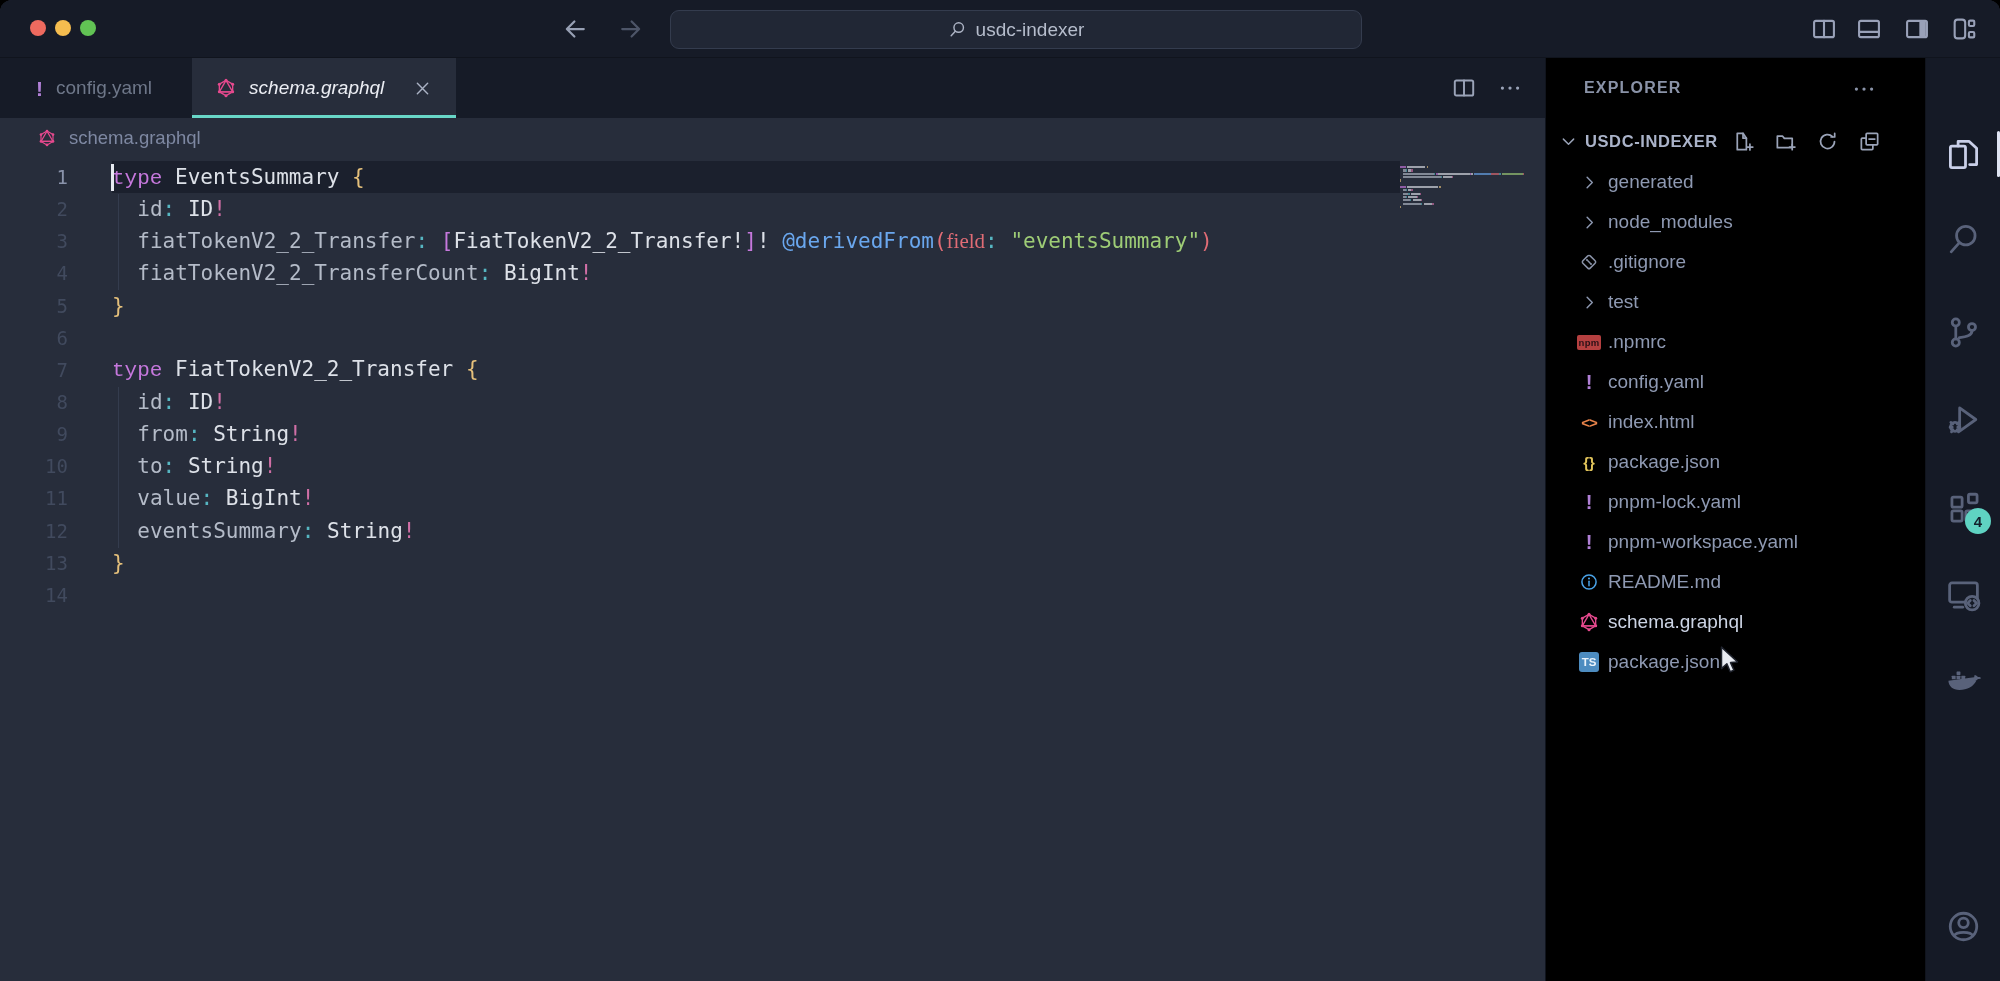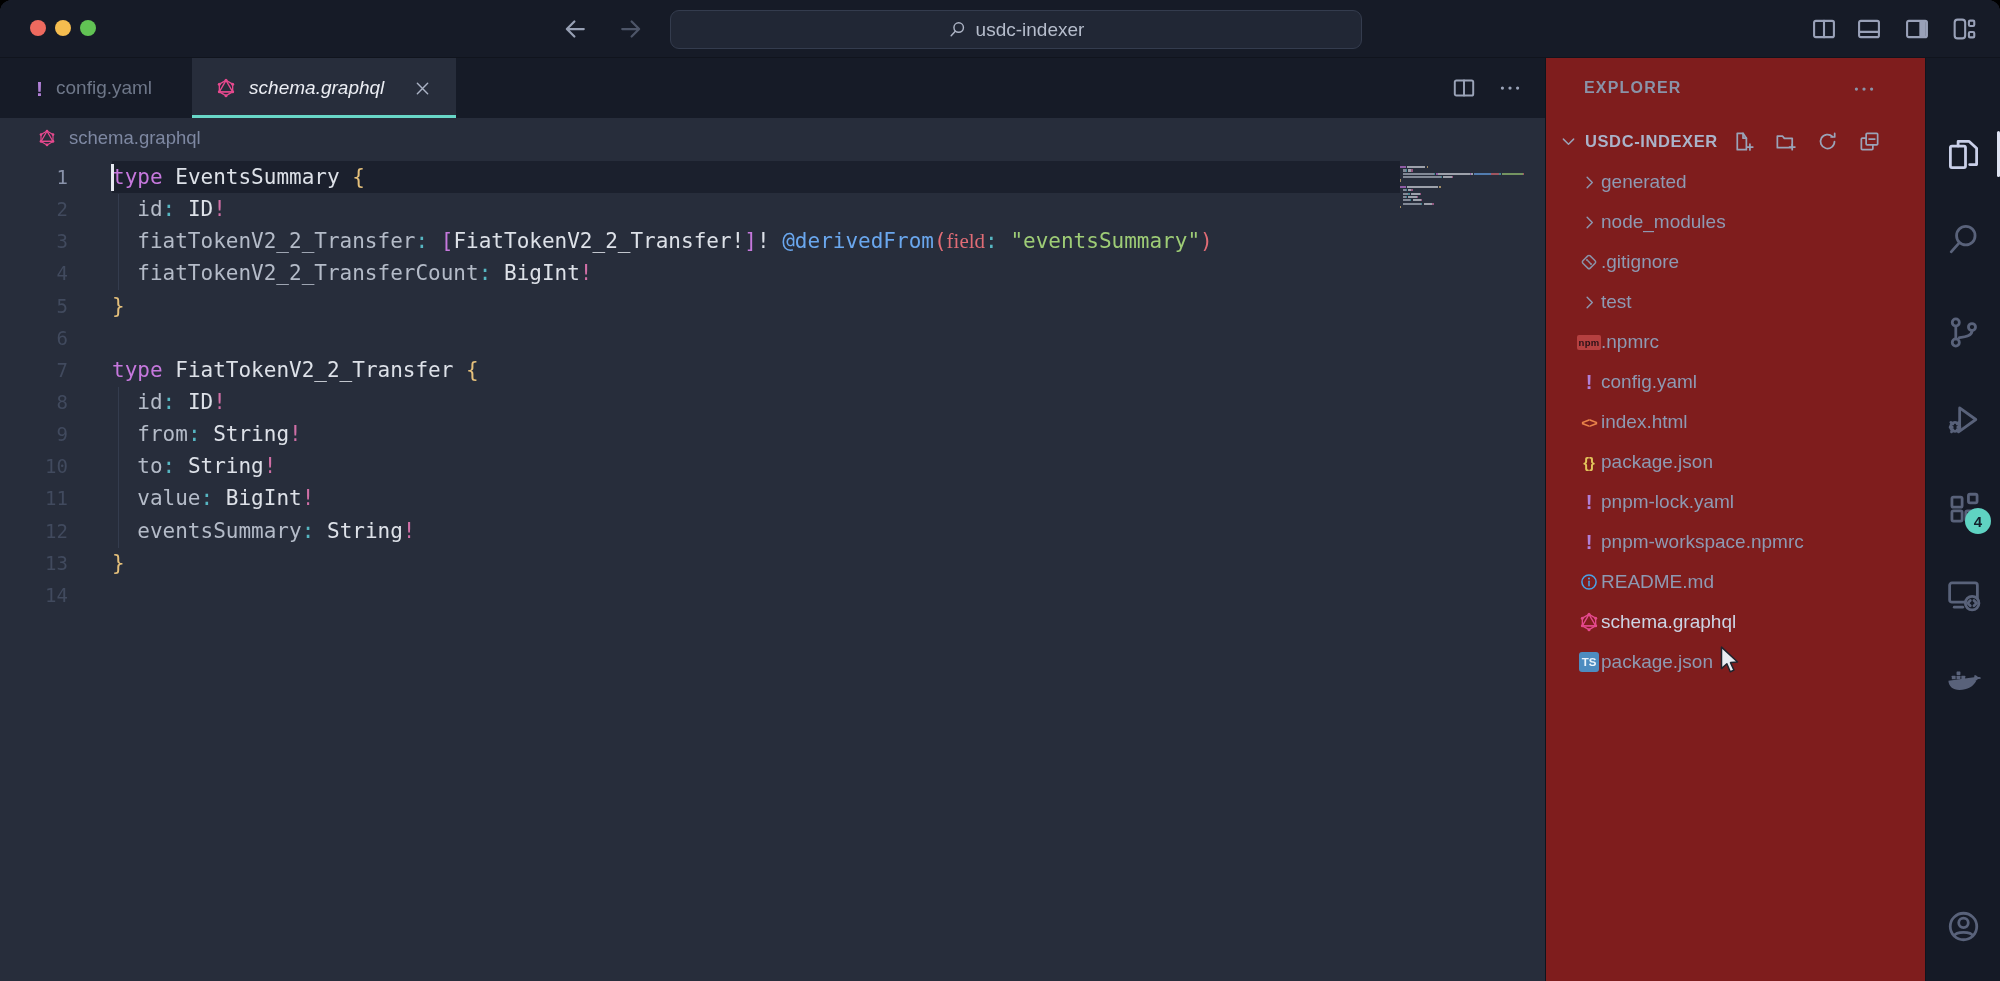--- a/index.html
+++ b/index.html
@@ -39,45 +39,45 @@
 
   .code{position:absolute;left:0;top:100px;width:100%;bottom:0;padding-top:3px;font-family:"DejaVu Sans Mono","Liberation Mono",monospace;font-size:21px;}
   .code-line{height:32.15px;display:flex;align-items:center;position:relative;z-index:2;}
   .gutter{width:90px;padding-right:22px;box-sizing:border-box;text-align:right;font-size:19px;color:#414a5e;flex:none;}
   .code-line.active .gutter{color:#8a93ab;}
   .ltxt{margin-left:22px;white-space:pre;}
   .hl-line{position:absolute;left:112px;top:3px;width:1288px;height:32px;background:#1b202d;z-index:0;}
   .cursor-bar{position:absolute;left:111px;top:6px;width:2.5px;height:27px;background:#e6e9f0;z-index:3;}
   .guide{position:absolute;left:118px;width:1px;background:#343c4e;z-index:1;}
   .g1{top:36px;height:96px;} .g2{top:229px;height:161px;}
-  .tok-kw{color:var(--kw,#c678dd);} .tok-typ{color:var(--typ,#dde1e8);}
+  .tok-kw{color:var(--kw,#c678dd);font-family:Liberation Mono, monospace;} .tok-typ{color:var(--typ,#dde1e8);}
   .tok-brace{color:var(--brace,#e5c07b);} .tok-fld{color:var(--fld,#b4bbc8);}
   .tok-col{color:var(--col,#56b6c2);} .tok-bang{color:var(--bang,#d06fa6);}
   .tok-brk{color:var(--brk,#c678dd);} .tok-dir{color:var(--dir,#6aa7ee);}
   .tok-arg{color:var(--arg,#e06c75);font-family:Liberation Serif, serif;} .tok-str{color:var(--str,#9ecc76);}
   .tok-par{color:var(--par,#e06c75);} .tok-pl{color:var(--pl,#d7dae0);} .tok-pl2{color:var(--typ,#dde1e8);}
 
   .minimap{position:absolute;left:1400px;top:8px;width:126px;z-index:4;}
   .mm-line{height:2.2px;margin-bottom:1.15px;display:flex;}
   .mm-line span{height:100%;opacity:.65;}
 
   
-  .sidebar{position:absolute;left:1545px;top:58px;width:380px;height:923px;background:#7f1d1d;border-left:1px solid #10141d;box-sizing:border-box;color:#8e99b2;padding-left:20px;}
+  .sidebar{position:absolute;left:1545px;top:58px;width:380px;height:923px;background:#000000;border-left:1px solid #10141d;box-sizing:border-box;color:#8e99b2;padding-left:20px;}
   .sb-header{position:absolute;left:0;top:0;width:100%;height:60px;display:flex;align-items:center;}
   .sb-title{margin-left:38px;font-size:16px;font-weight:600;letter-spacing:1.2px;color:#8a93a8;}
   .sb-more{position:absolute;right:48px;top:18px;width:26px;height:26px;color:#8a93a8;}
   .sb-project{position:absolute;left:0;top:62px;width:100%;height:42px;display:flex;align-items:center;}
   .sb-chev{width:19px;height:19px;margin-left:13px;color:#9aa3b8;flex:none;}
   .sb-project-name{margin-left:7px;font-size:16.5px;font-weight:700;letter-spacing:.6px;color:#aab3c9;}
   .sb-actions{display:flex;gap:19px;margin-left:14px;color:#9aa3b8;}
   .sb-actions .act{width:23px;height:23px;}
   .tree{position:absolute;left:0;top:104px;width:100%;}
   .tree-row{height:40px;display:flex;align-items:center;font-size:19px;}
   .tree-row .slot{width:24px;height:22px;margin-left:31px;flex:none;display:flex;align-items:center;justify-content:center;}
-  .tree-row .fname{margin-left:0;color:#8e99b2;}
+  .tree-row .fname{margin-left:7px;color:#8e99b2;}
   .tree-row.hl .fname{color:#ccd4e4;}
   .chev{width:19px;height:19px;color:#8e99b2;}
   .fi-git{width:20px;height:20px;color:#8a93a8;}
   .fi-info{width:20px;height:20px;color:var(--readme,#4aa3e8);}
   .fi-gql{width:20px;height:20px;color:var(--gql,#e5498d);}
   .npm-badge{background:var(--npm,#b54040);color:#2a1016;font-weight:800;font-size:9.5px;padding:2px 2px;border-radius:2px;letter-spacing:.3px;}
   .ts-badge{background:var(--ts,#4d8cc0);color:#eaf3fb;font-weight:700;font-size:11.5px;width:20px;height:20px;border-radius:3px;display:flex;align-items:center;justify-content:center;}
   .angle{color:var(--html,#e8834a);font-weight:700;font-size:15px;letter-spacing:-1px;}
   .curly{color:var(--json,#e2c55b);font-weight:700;font-size:15px;}
   .bang-fi{color:var(--yaml,#b180d7);font-weight:700;font-size:20px;}
@@ -461,21 +461,21 @@
         <div class="tree-row">
           <span class="slot">
             <span class="bang-fi">!</span>
           </span>
           <span class="fname">pnpm-lock.yaml</span>
         </div>
         <div class="tree-row">
           <span class="slot">
             <span class="bang-fi">!</span>
           </span>
-          <span class="fname">pnpm-workspace.npmrc</span>
+          <span class="fname">pnpm-workspace.yaml</span>
         </div>
         <div class="tree-row">
           <span class="slot">
             <span class="fi-info"><svg viewBox="0 0 24 24" class="ic">
                 <circle cx="12" cy="12" r="8.5"></circle>
                 <path d="M12 11.2v5.2"></path>
                 <circle cx="12" cy="7.8" r="1.25" fill="currentColor" stroke="none"></circle>
               </svg></span>
           </span>
           <span class="fname">README.md</span>

